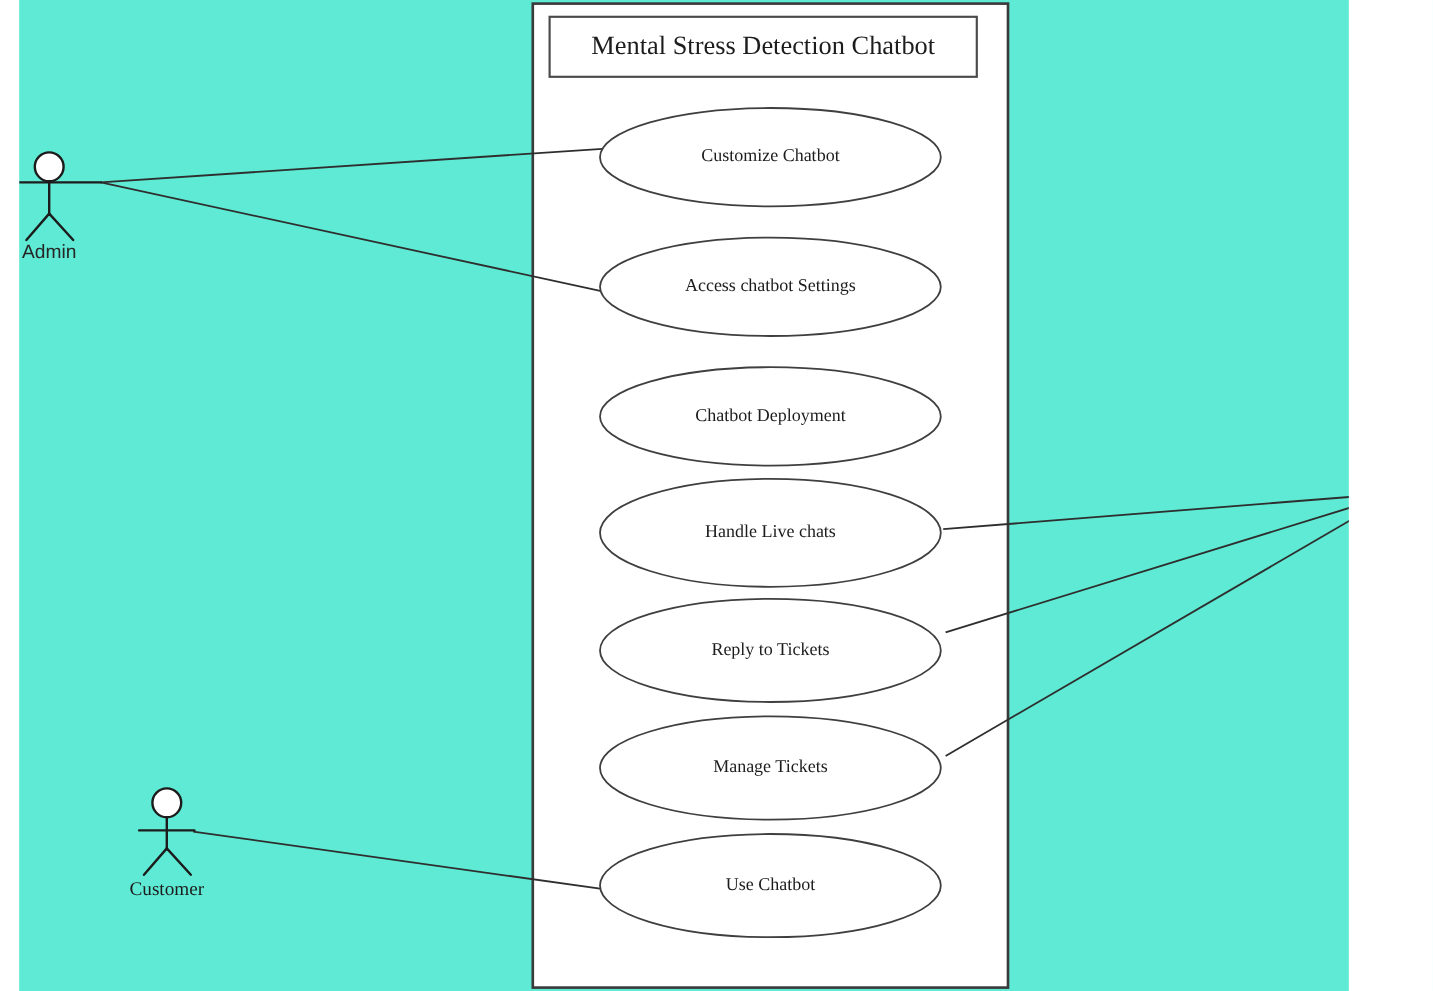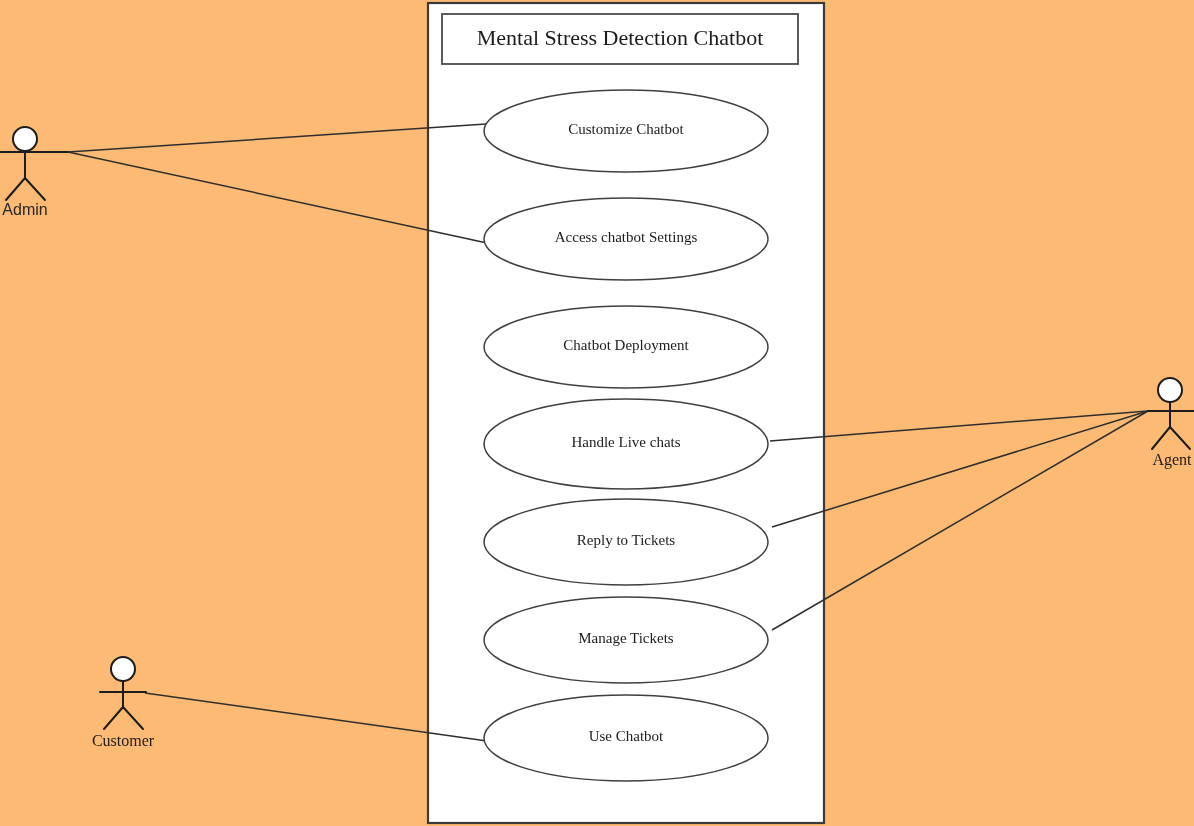--- a/index.html
+++ b/index.html
@@ -6,24 +6,25 @@
   html, body {
     margin: 0;
     padding: 0;
     background: #ffffff;
   }
   body {
     font-family: "Liberation Serif", serif;
   }
   #diagram-root {
     position: relative;
-    width: 1194px;
+    width: 1108px;
     height: 826px;
-    background: #fdba74;
+    background: #5eead4;
     overflow: hidden;
+    margin-left: 16px;
   }
   #diagram-svg {
     position: absolute;
     top: 0;
     left: 0;
     width: 1194px;
     height: 826px;
     display: block;
   }
   .boundary-rect {

